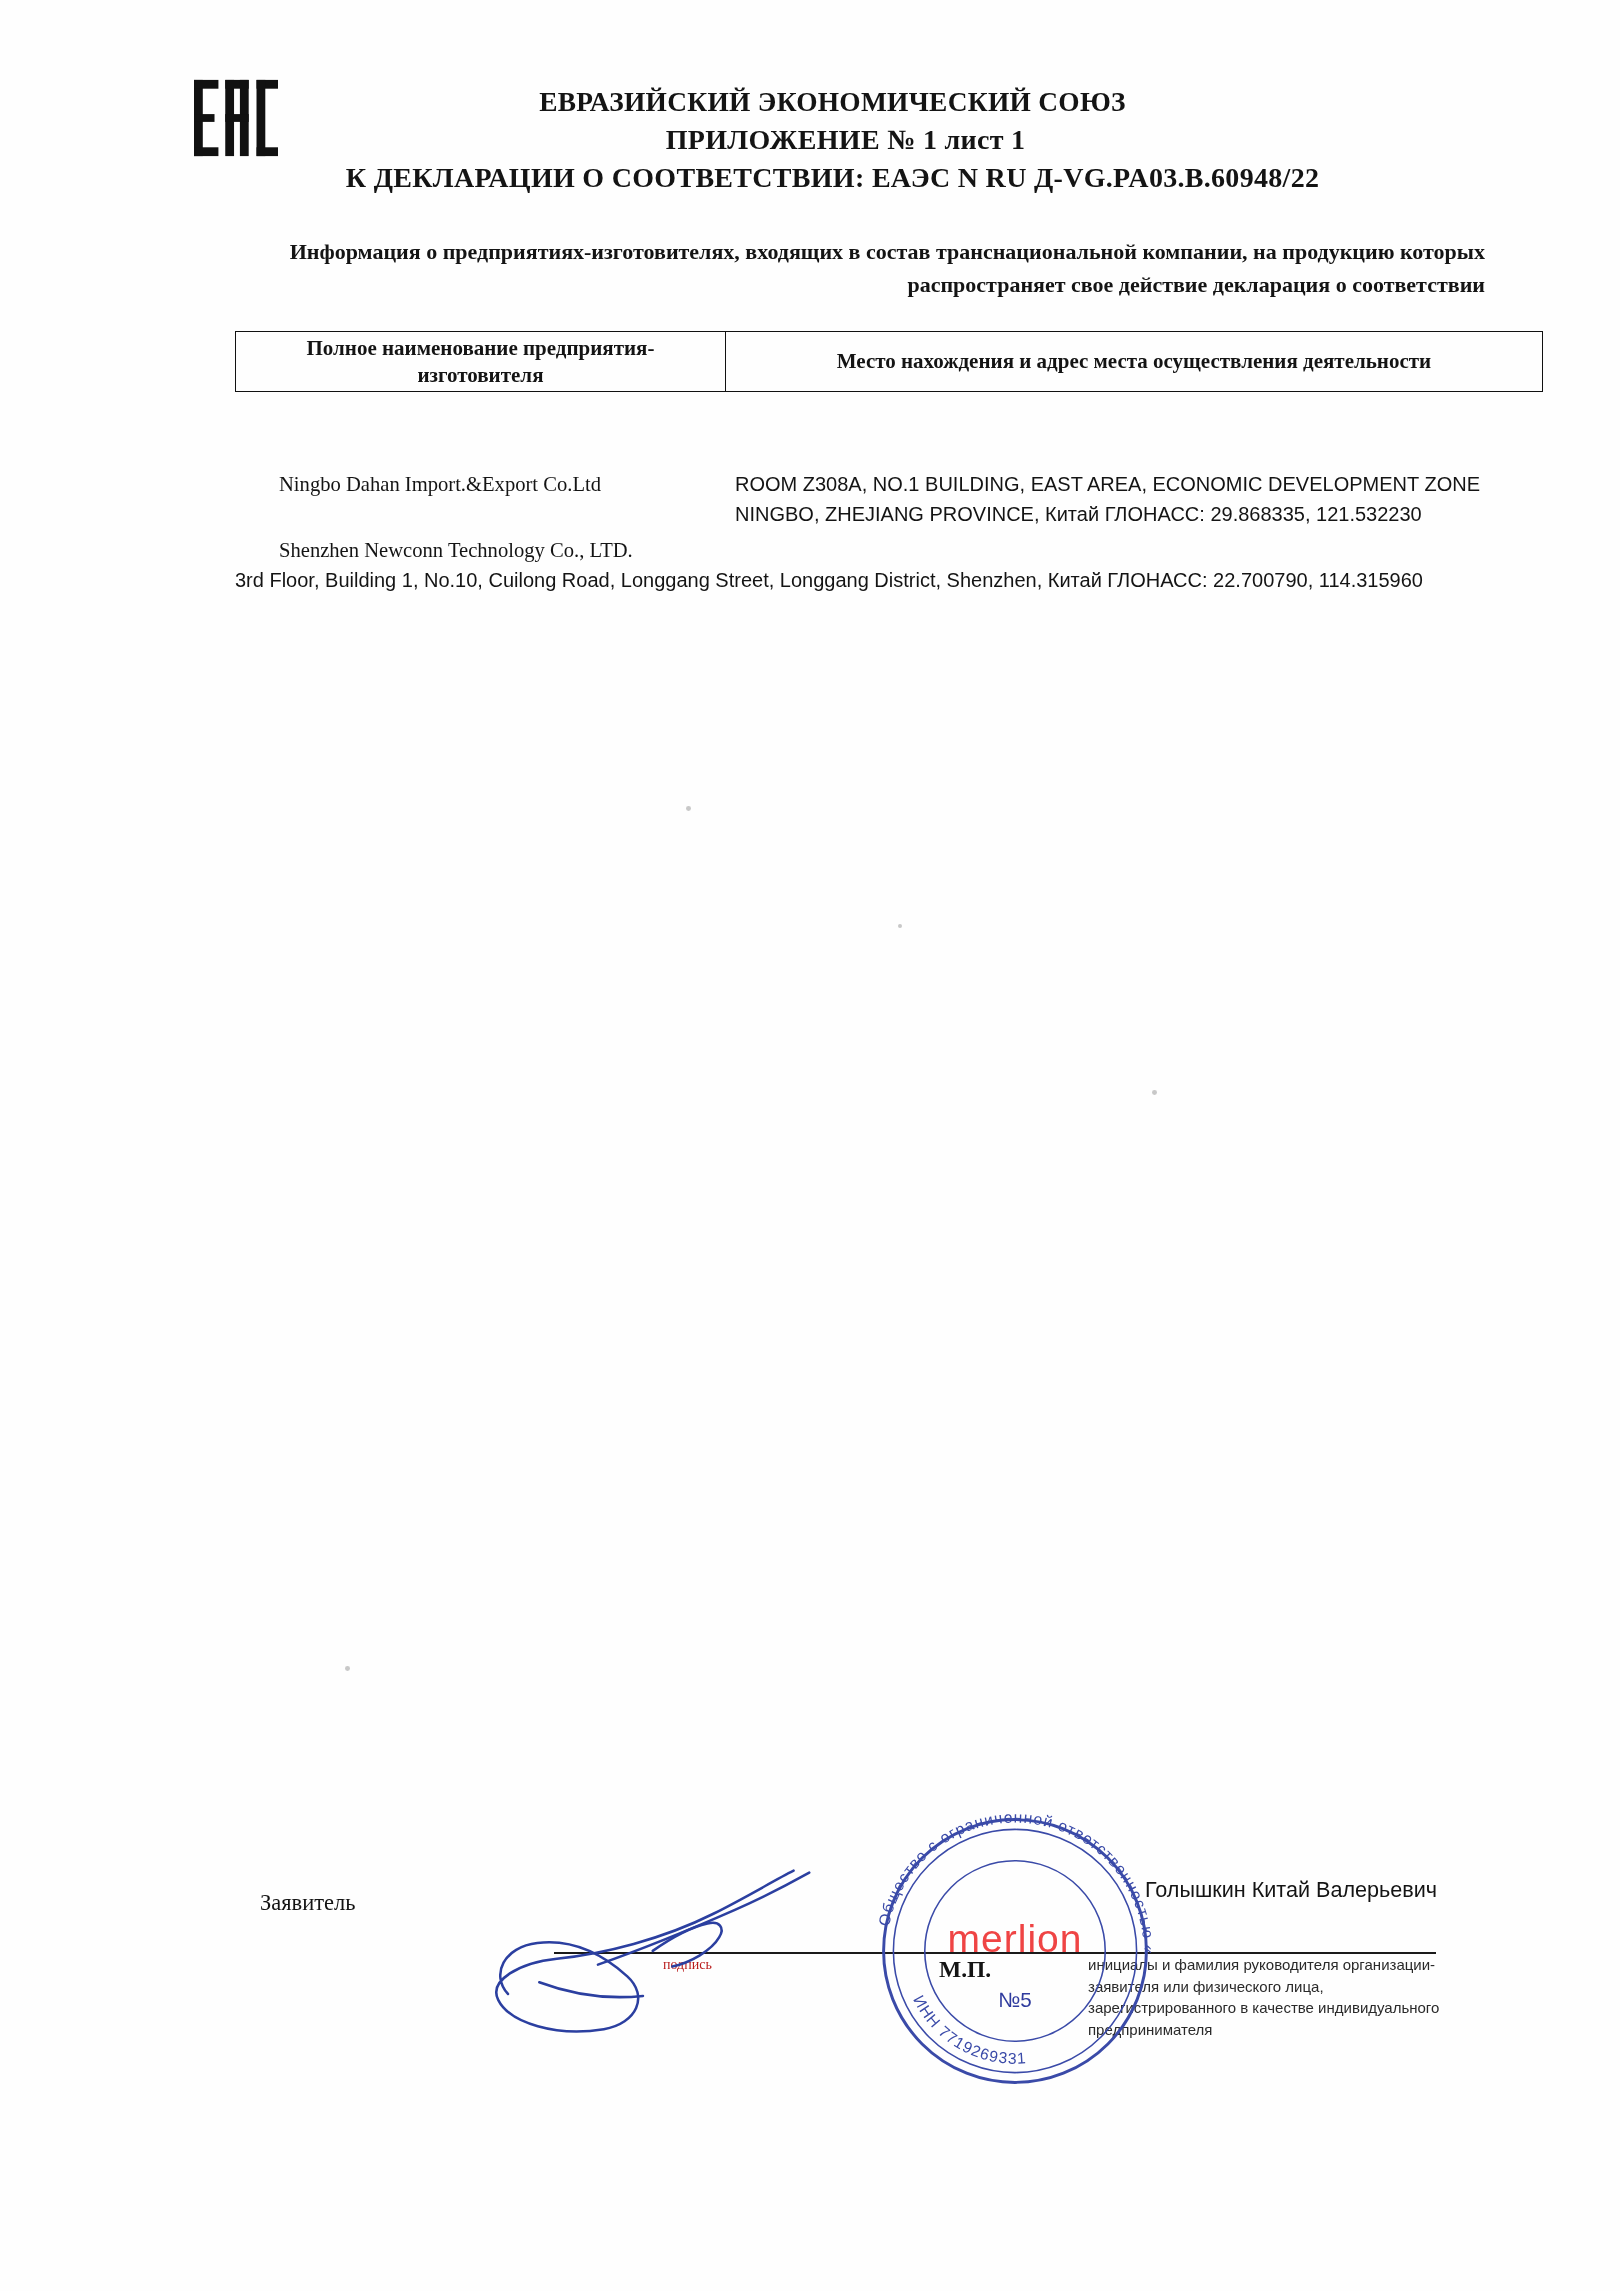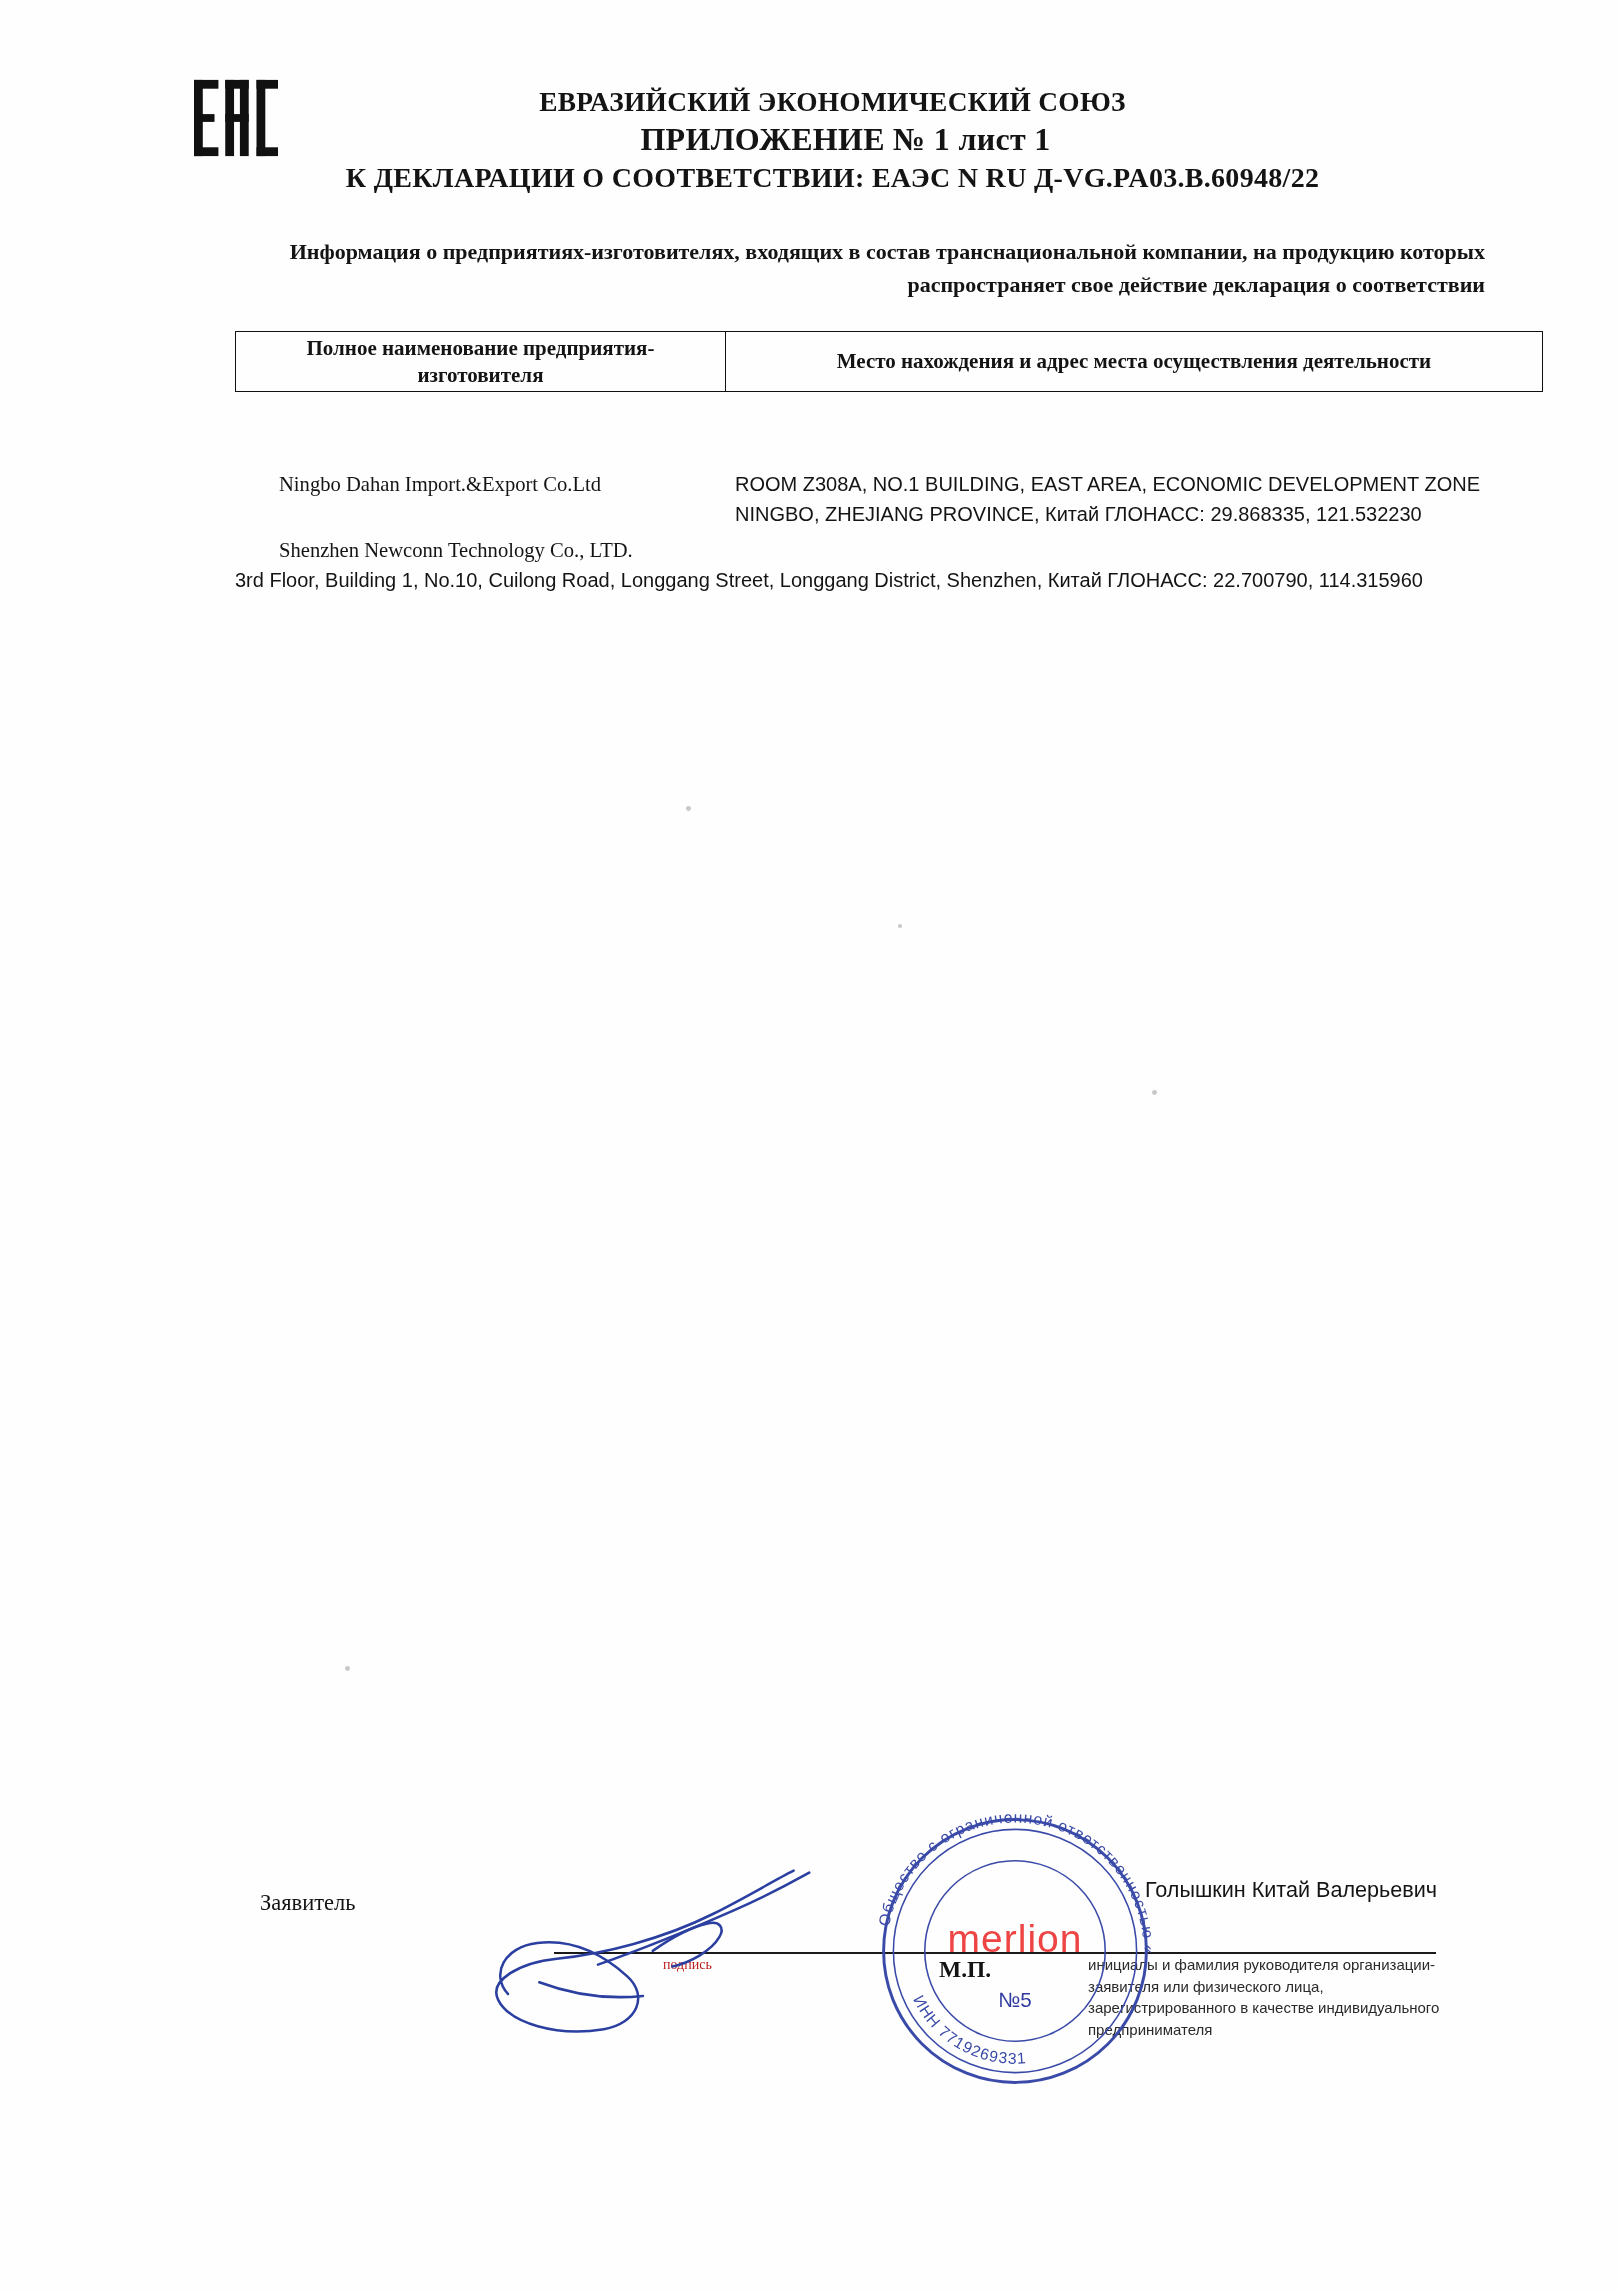--- a/index.html
+++ b/index.html
@@ -39,21 +39,21 @@
     top: 84px;
     width: 1215px;
     text-align: center;
   }
   .header .line {
     font-family: "Liberation Serif", serif;
     font-weight: bold;
     letter-spacing: 0.3px;
   }
   .header .l1 { font-size: 27.4px; line-height: 37px; }
-  .header .l2 { font-size: 32px; line-height: 37px; margin-left: 26px; }
+  .header .l2 { font-size: 28px; line-height: 37px; margin-left: 26px; }
   .header .l3 { font-size: 28px; line-height: 39px; }
 
   
   .intro {
     position: absolute;
     left: 240px;
     top: 235px;
     width: 1245px;
     text-align: right;
     font-weight: bold;

